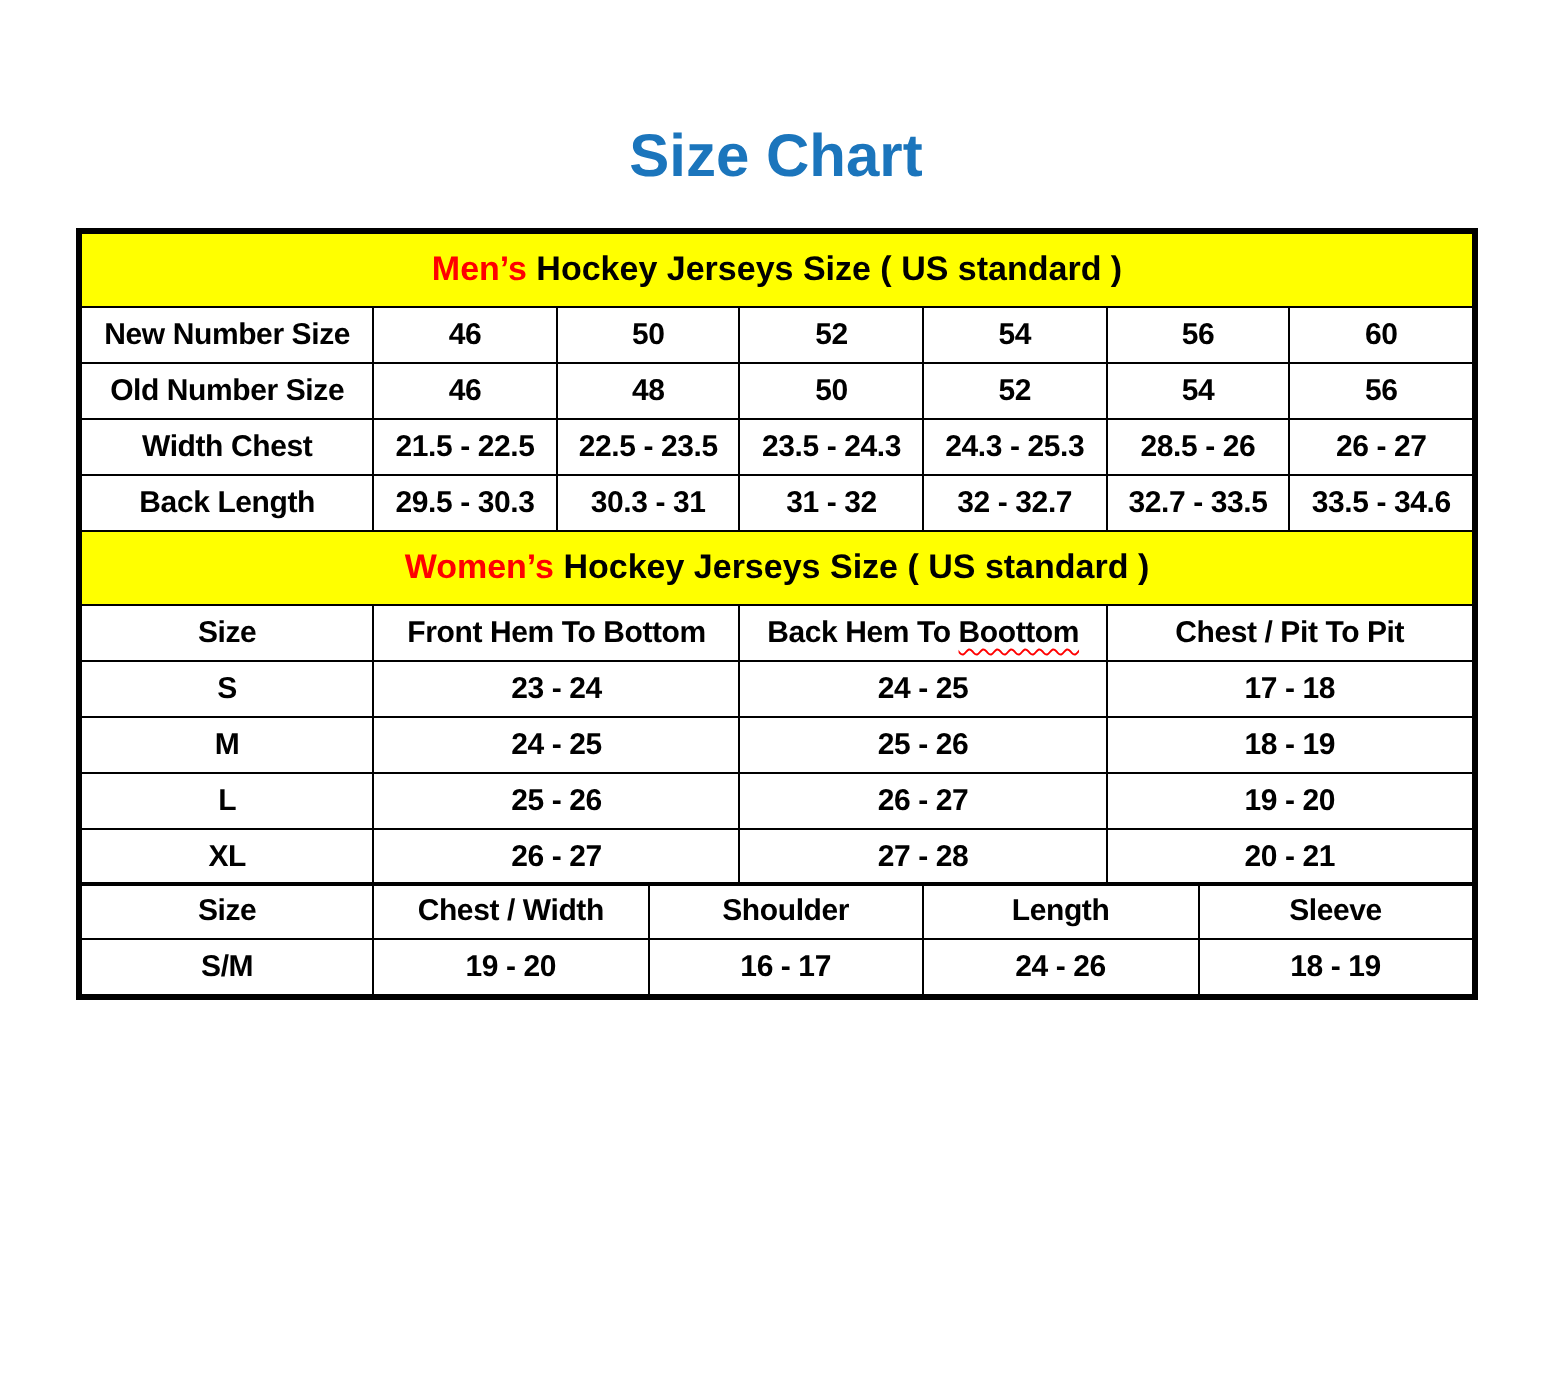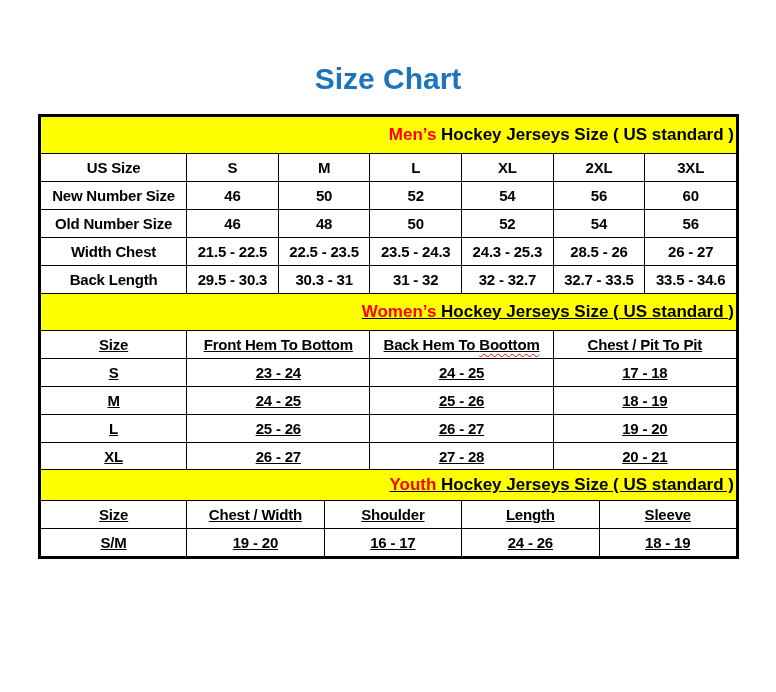--- a/index.html
+++ b/index.html
@@ -11,29 +11,29 @@
     margin:60px 0 0 0; text-align:center;
     font-size:30px; line-height:38px; font-weight:bold; color:#1b75bc;
   }
   .chart-wrap {
     width:697px; margin:16px 0 0 38px;
     border:2.5px solid #000; background:#fff;
   }
   table.tbl {
     width:100%; border-collapse:collapse; table-layout:fixed;
   }
-  table.tbl + table.tbl { margin-top:-1.5px;text-decoration:underline; }
+  table.tbl + table.tbl { margin-top:-1.5px; }
   .tbl td, .tbl th {
     border:1.5px solid #000; padding:0 2px; height:27px;
     text-align:center; vertical-align:middle;
     font-size:15px; font-weight:bold; letter-spacing:-0.2px;
     overflow:hidden; white-space:nowrap;
   }
   .tbl tr.section-row td {
-    background:#ffff00; height:36px; font-size:17px; letter-spacing:0;text-align:right;
+    background:#ffff00; height:36px; font-size:17px; letter-spacing:0;
   }
   .accent { color:#ff0000; }
   .misspell {
     text-decoration:underline wavy #ff0000;
     text-decoration-thickness:1px; text-underline-offset:3px;
   }
 </style>
 </head>
 <body>
 
@@ -47,29 +47,20 @@
         <col style="width:13.1666%">
         <col style="width:13.1666%">
         <col style="width:13.1666%">
         <col style="width:13.1666%">
         <col style="width:13.1666%">
         <col style="width:13.1666%">
     </colgroup>
     <tbody>
       <tr class="section-row">
         <td colspan="7"><span class="accent">Men’s</span><span> Hockey Jerseys Size ( US standard )</span></td>
-      </tr>
-      <tr>
-        <th>US Size</th>
-        <th>S</th>
-        <th>M</th>
-        <th>L</th>
-        <th>XL</th>
-        <th>2XL</th>
-        <th>3XL</th>
       </tr>
       <tr>
         <th>New Number Size</th>
         <td>46</td>
         <td>50</td>
         <td>52</td>
         <td>54</td>
         <td>56</td>
         <td>60</td>
       </tr>
@@ -149,23 +140,20 @@
 
   <table class="tbl">
     <colgroup>
       <col style="width:21%">
         <col style="width:19.75%">
         <col style="width:19.75%">
         <col style="width:19.75%">
         <col style="width:19.75%">
     </colgroup>
     <tbody>
-      <tr class="section-row">
-        <td colspan="5" style="height:30px"><span class="accent">Youth</span><span> Hockey Jerseys Size ( US standard )</span></td>
-      </tr>
       <tr>
         <th>Size</th>
         <th>Chest / Width</th>
         <th>Shoulder</th>
         <th>Length</th>
         <th>Sleeve</th>
       </tr>
       <tr>
         <th>S/M</th>
         <td>19 - 20</td>

